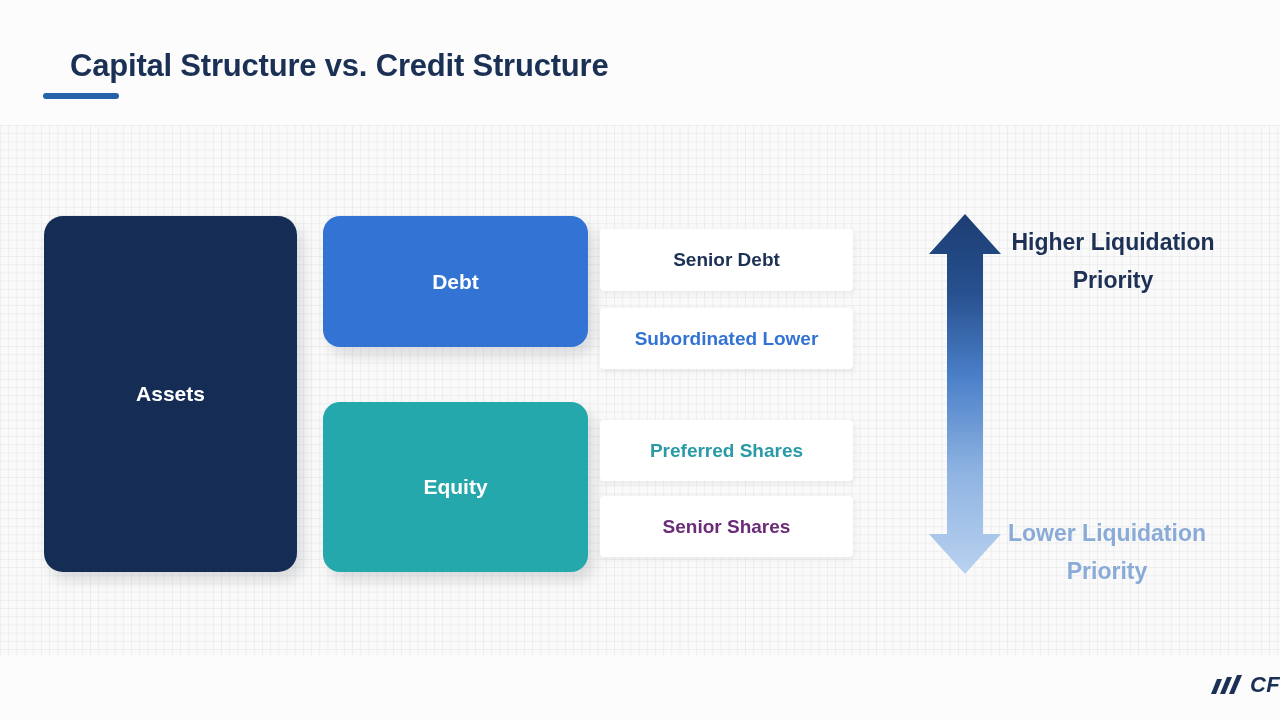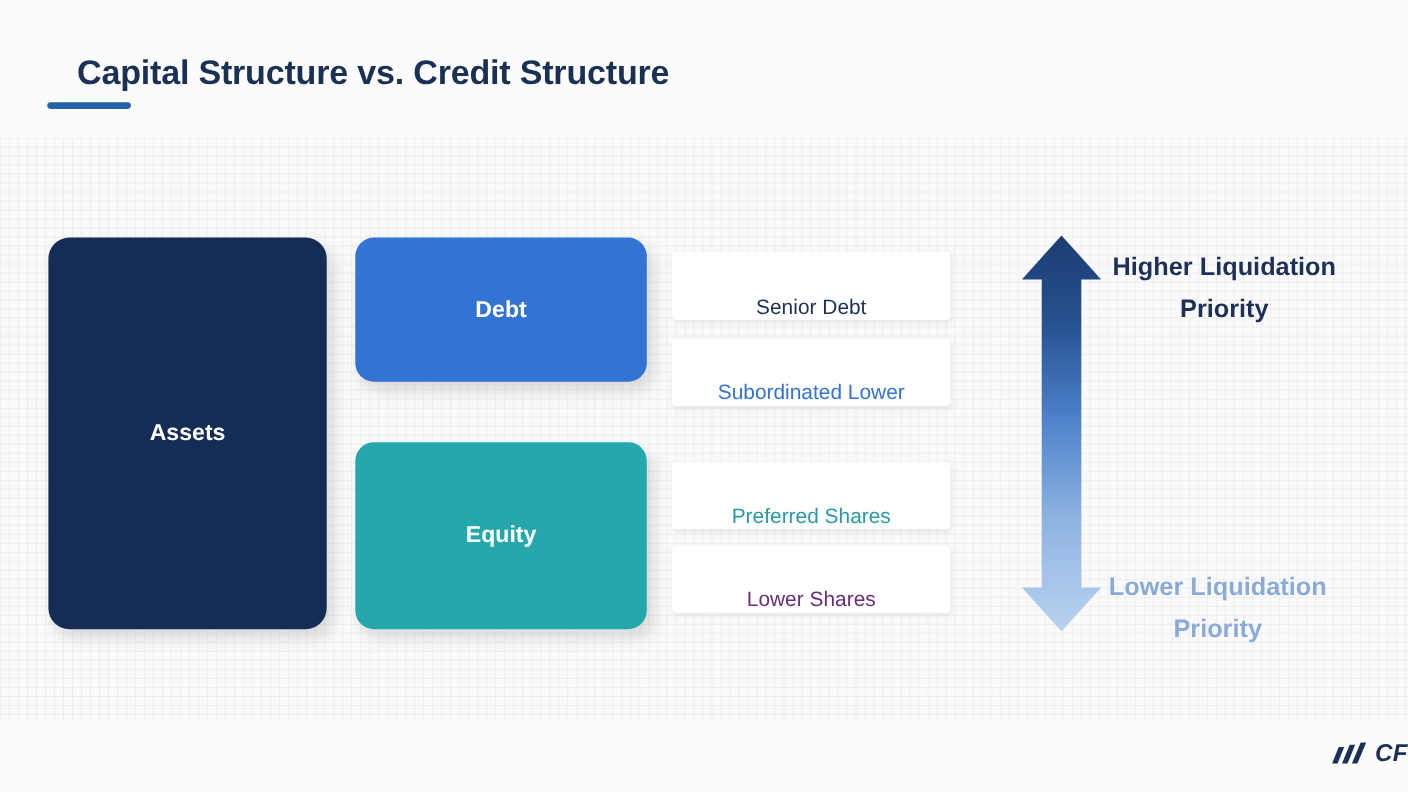--- a/index.html
+++ b/index.html
@@ -108,29 +108,28 @@
     height: 170px;
     background: #25a8ab;
   }
 
   
   .credit-card {
     position: absolute;
     left: 600px;
     width: 253px;
     display: flex;
-    align-items: flex-end;
+    align-items: center;
     justify-content: center;
     background: #ffffff;
     border-radius: 4px;
-    font-weight: normal;
+    font-weight: bold;
     font-size: 19px;
     box-shadow: 1px 2px 6px rgba(100, 105, 115, 0.13);
     z-index: 3;
-    margin-left: 11px;
   }
 
   .credit-senior       { top: 229px; height: 62px; color: #1d3055; }
   .credit-subordinated { top: 308px; height: 61px; color: #3273d4; }
   .credit-preferred    { top: 420px; height: 61px; color: #2a9aa6; }
   .credit-common       { top: 496px; height: 61px; color: #6b2c78; }
 
   
   .arrow-wrap {
     position: absolute;
@@ -244,21 +243,21 @@
 
   <div class="credit-card credit-subordinated">
     <span>Subordinated Lower</span>
   </div>
 
   <div class="credit-card credit-preferred">
     <span>Preferred Shares</span>
   </div>
 
   <div class="credit-card credit-common">
-    <span>Lower Shares</span>
+    <span>Senior Shares</span>
   </div>
 
   <div class="arrow-wrap">
     <svg width="80" height="364" viewBox="0 0 80 364" xmlns="http://www.w3.org/2000/svg">
       <defs>
         <linearGradient id="arrowGrad" x1="0" y1="0" x2="0" y2="1">
           <stop offset="0%" stop-color="#1c3d73"></stop>
           <stop offset="22%" stop-color="#27518f"></stop>
           <stop offset="45%" stop-color="#4a7fc8"></stop>
           <stop offset="72%" stop-color="#8fb4e2"></stop>

